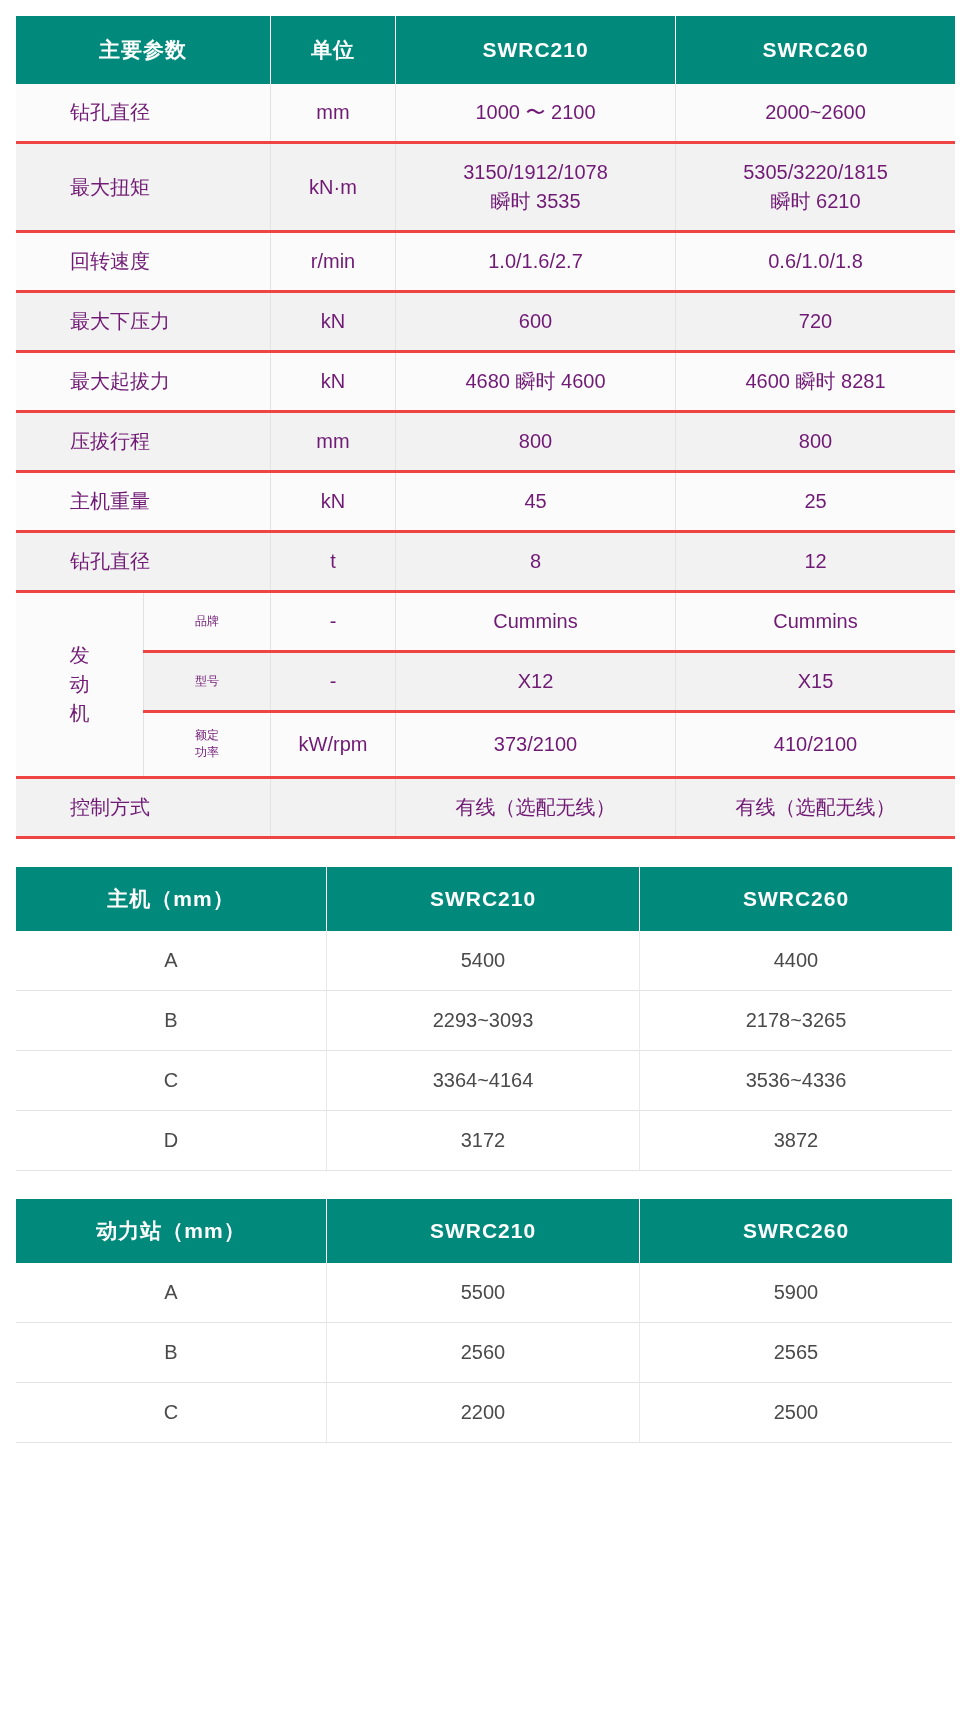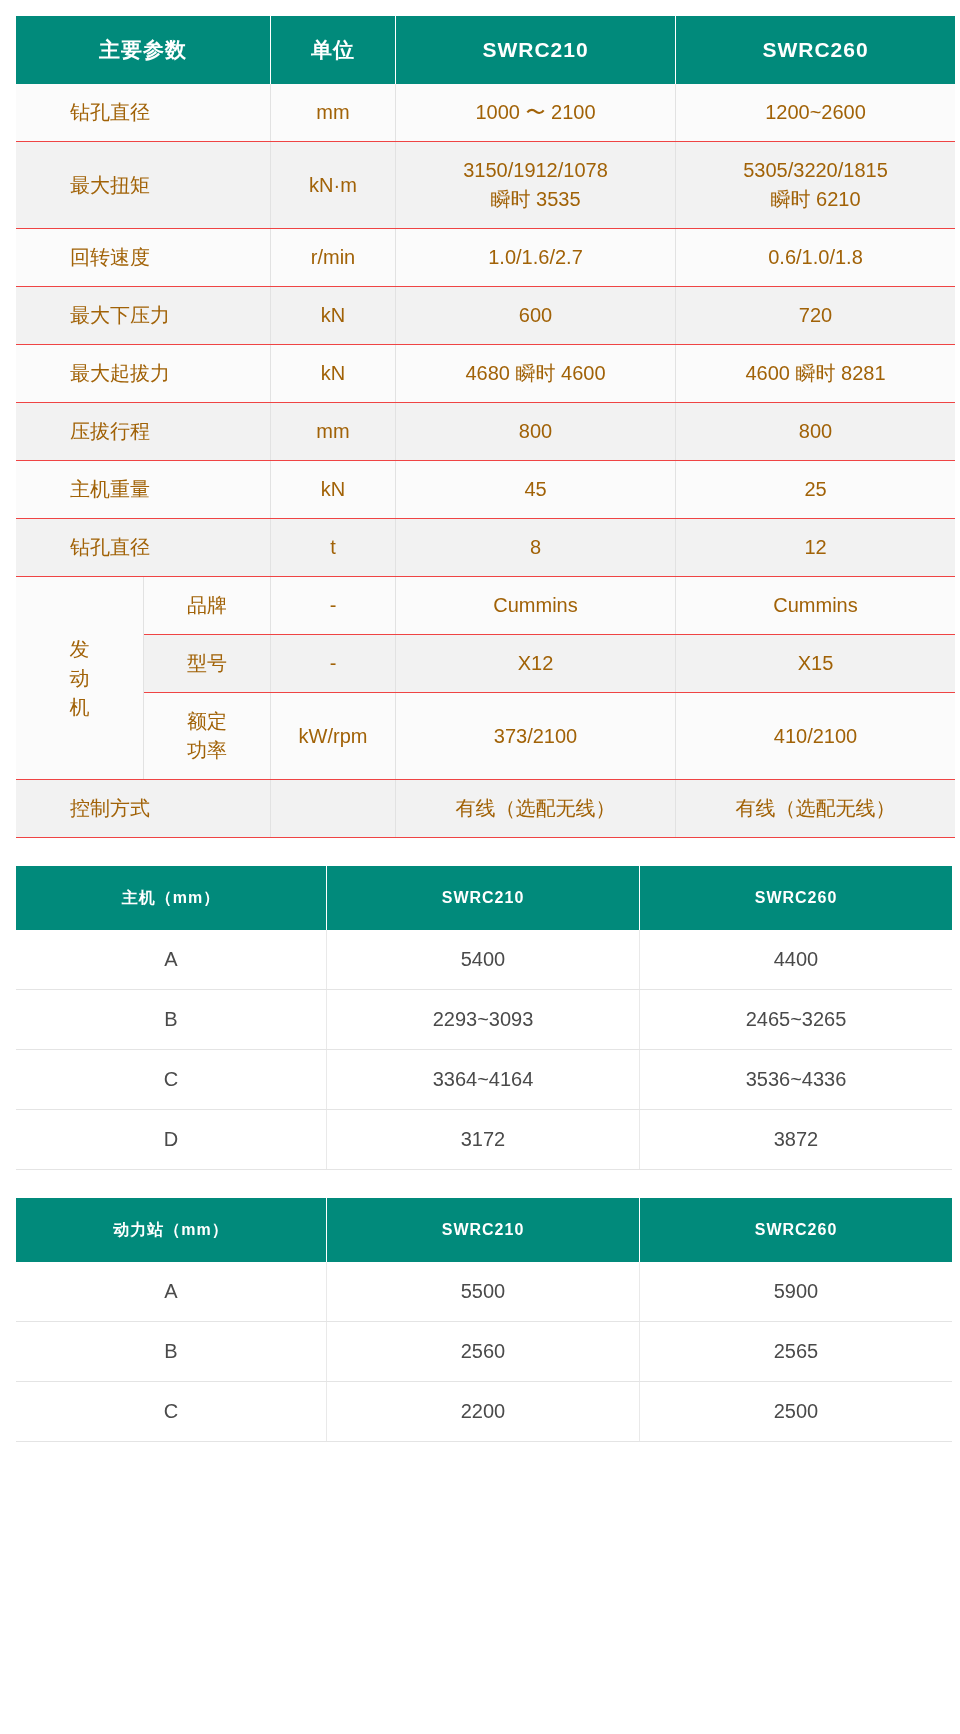--- a/index.html
+++ b/index.html
@@ -35,60 +35,60 @@
     font-weight: bold;
     height: 66px;
     text-align: center;
     border-right: 1px solid #ffffff;
     letter-spacing: 1px;
   }
   .spec-table th:last-child { border-right: none; }
 
   .spec-table td {
     font-size: 20px;
-    color: #a16207;
-    text-align: center;
-    border-bottom: 1px solid #ef4444;
+    color: #701a75;
+    text-align: center;
+    border-bottom: 3px solid #ef4444;
     border-right: 1px solid #e2e2e2;
     padding: 14px 6px;
     line-height: 1.45;
     background: #f6f6f6;
   }
   .spec-table tr td:last-child { border-right: none; }
   .spec-table tr:nth-child(odd) td { background: #fbfbfb; }
   .spec-table tr:nth-child(even) td { background: #f2f2f2; }
 
   .spec-table td.label {
     text-align: left;
     padding-left: 54px;
     font-size: 20px;
   }
   .spec-table td.sub-label {
     text-align: center;
-    font-size: 20px;
+    font-size: 12px;
     padding-left: 6px;
   }
   .engine-vert {
     width: 52px;
     text-align: center;
     font-size: 20px;
     line-height: 1.25;
   }
   .engine-vert span {
     display: block;
   }
 
   
   .dim-table {
     margin-top: 28px;
   }
   .dim-table th {
     background: #018a7b;
     color: #ffffff;
-    font-size: 16px;
+    font-size: 21px;
     font-weight: bold;
     height: 62px;
     text-align: center;
     border-right: 1px solid #ffffff;
     letter-spacing: 1px;
   }
   .dim-table th:last-child { border-right: none; }
   .dim-table td {
     font-size: 20px;
     color: #4a4a4a;
@@ -113,21 +113,21 @@
         <th style="width:122px">单位</th>
         <th style="width:277px">SWRC210</th>
         <th style="width:277px">SWRC260</th>
       </tr>
     </thead>
     <tbody>
       <tr>
         <td class="label" colspan="2">钻孔直径</td>
         <td>mm</td>
         <td>1000 〜 2100</td>
-        <td>1200~2600</td>
+        <td>2000~2600</td>
       </tr>
       <tr>
         <td class="label" colspan="2">最大扭矩</td>
         <td>kN·m</td>
         <td style="white-space:pre-line">3150/1912/1078
 瞬时 3535</td>
         <td style="white-space:pre-line">5305/3220/1815
 瞬时 6210</td>
       </tr>
       <tr>
@@ -211,21 +211,21 @@
     </thead>
     <tbody>
       <tr>
         <td class="divider-cell">A</td>
         <td class="divider-cell">5400</td>
         <td>4400</td>
       </tr>
       <tr>
         <td class="divider-cell">B</td>
         <td class="divider-cell">2293~3093</td>
-        <td>2465~3265</td>
+        <td>2178~3265</td>
       </tr>
       <tr>
         <td class="divider-cell">C</td>
         <td class="divider-cell">3364~4164</td>
         <td>3536~4336</td>
       </tr>
       <tr>
         <td class="divider-cell">D</td>
         <td class="divider-cell">3172</td>
         <td>3872</td>

